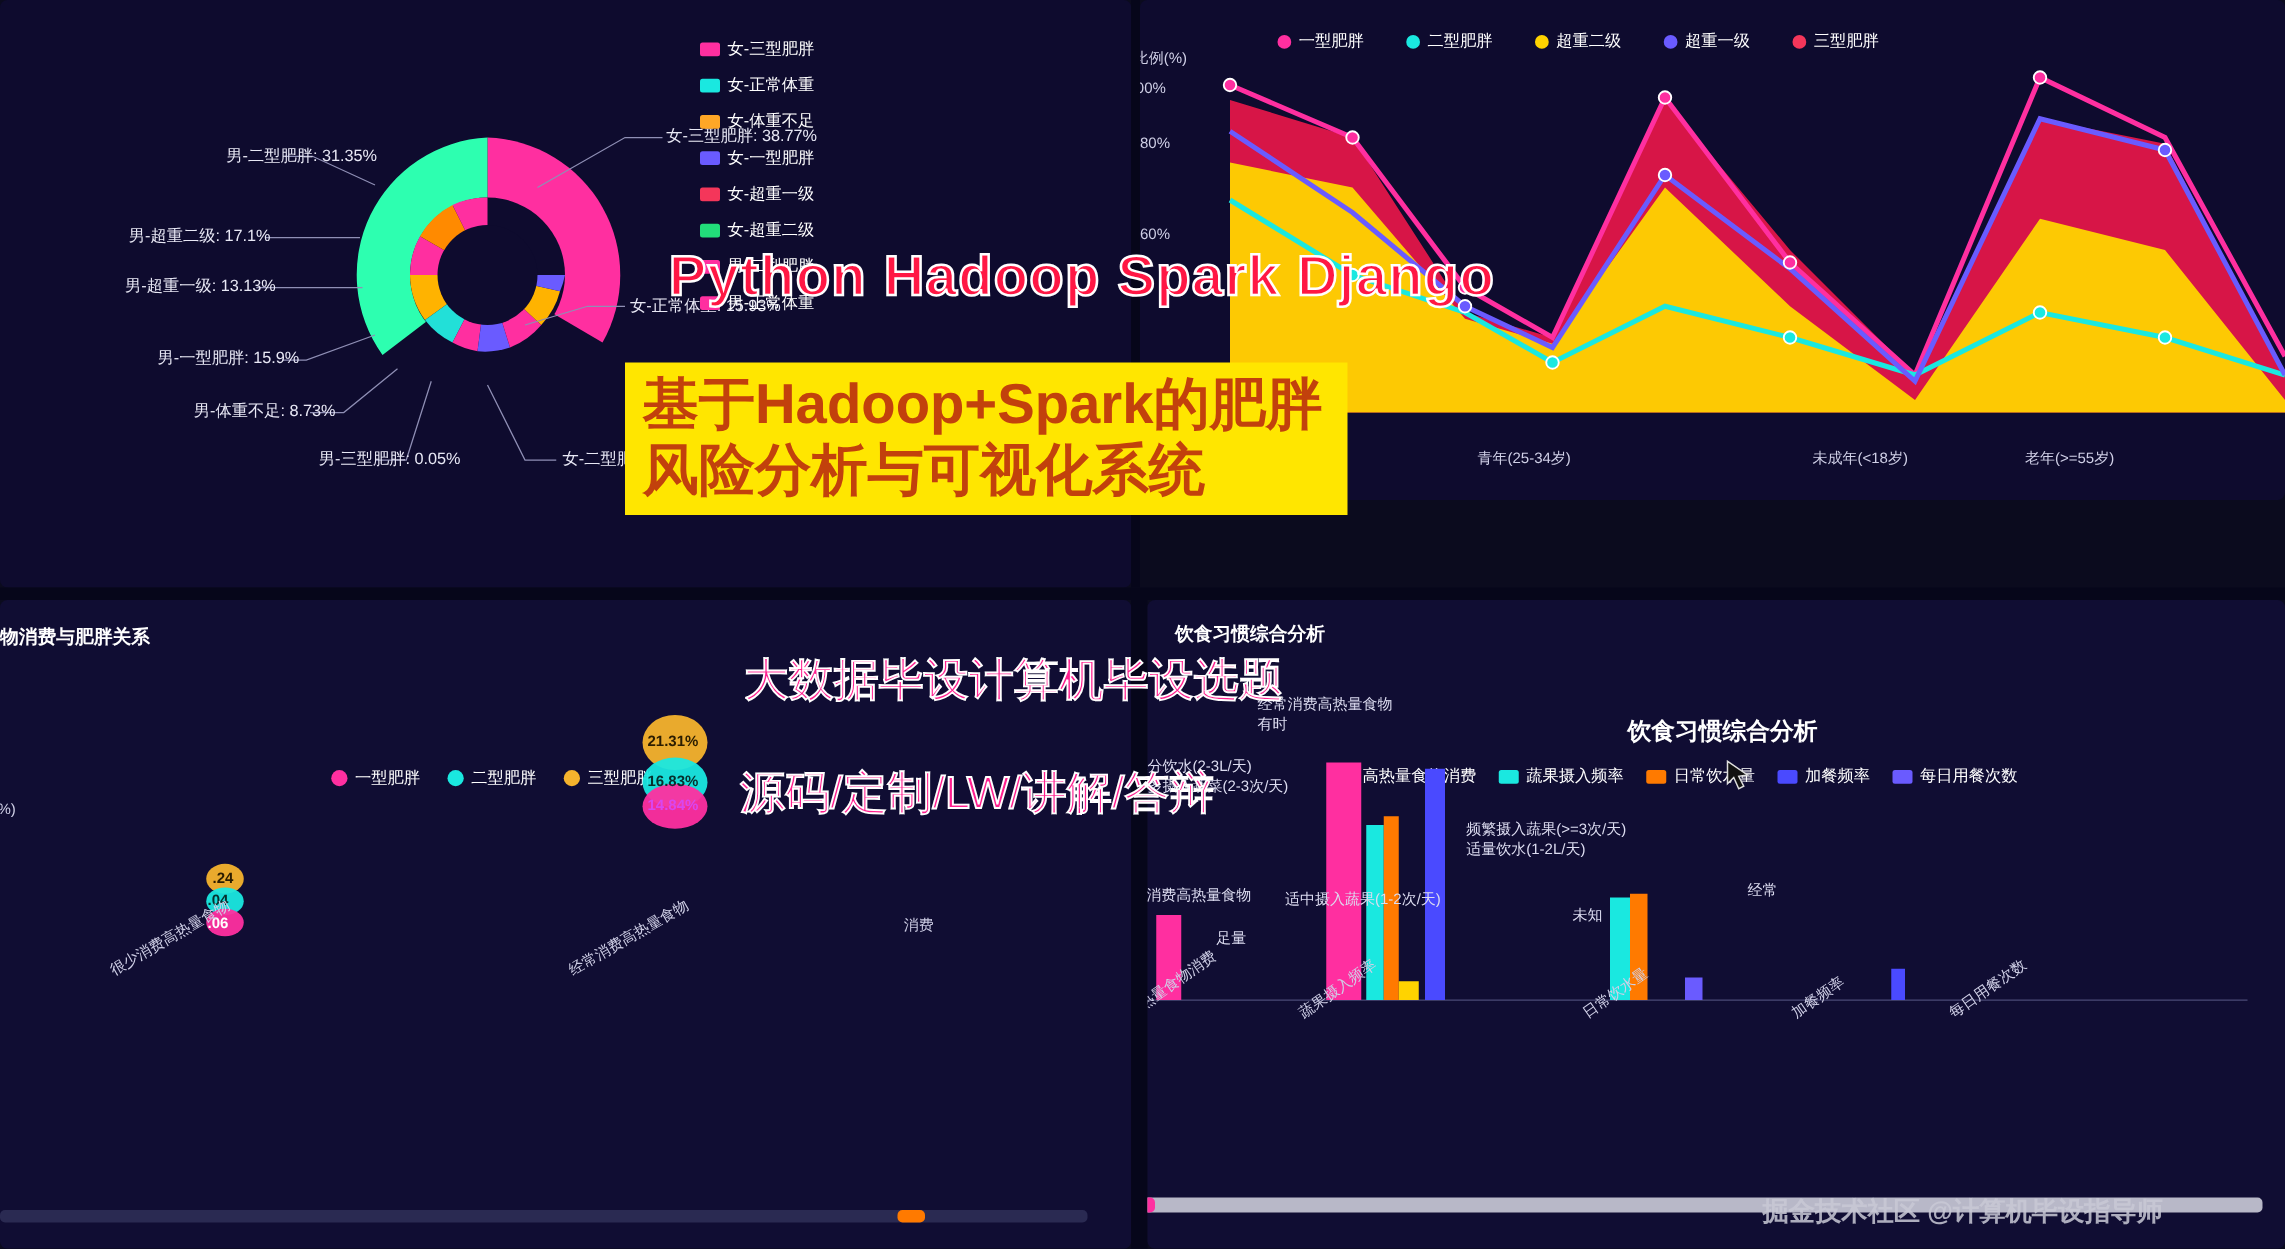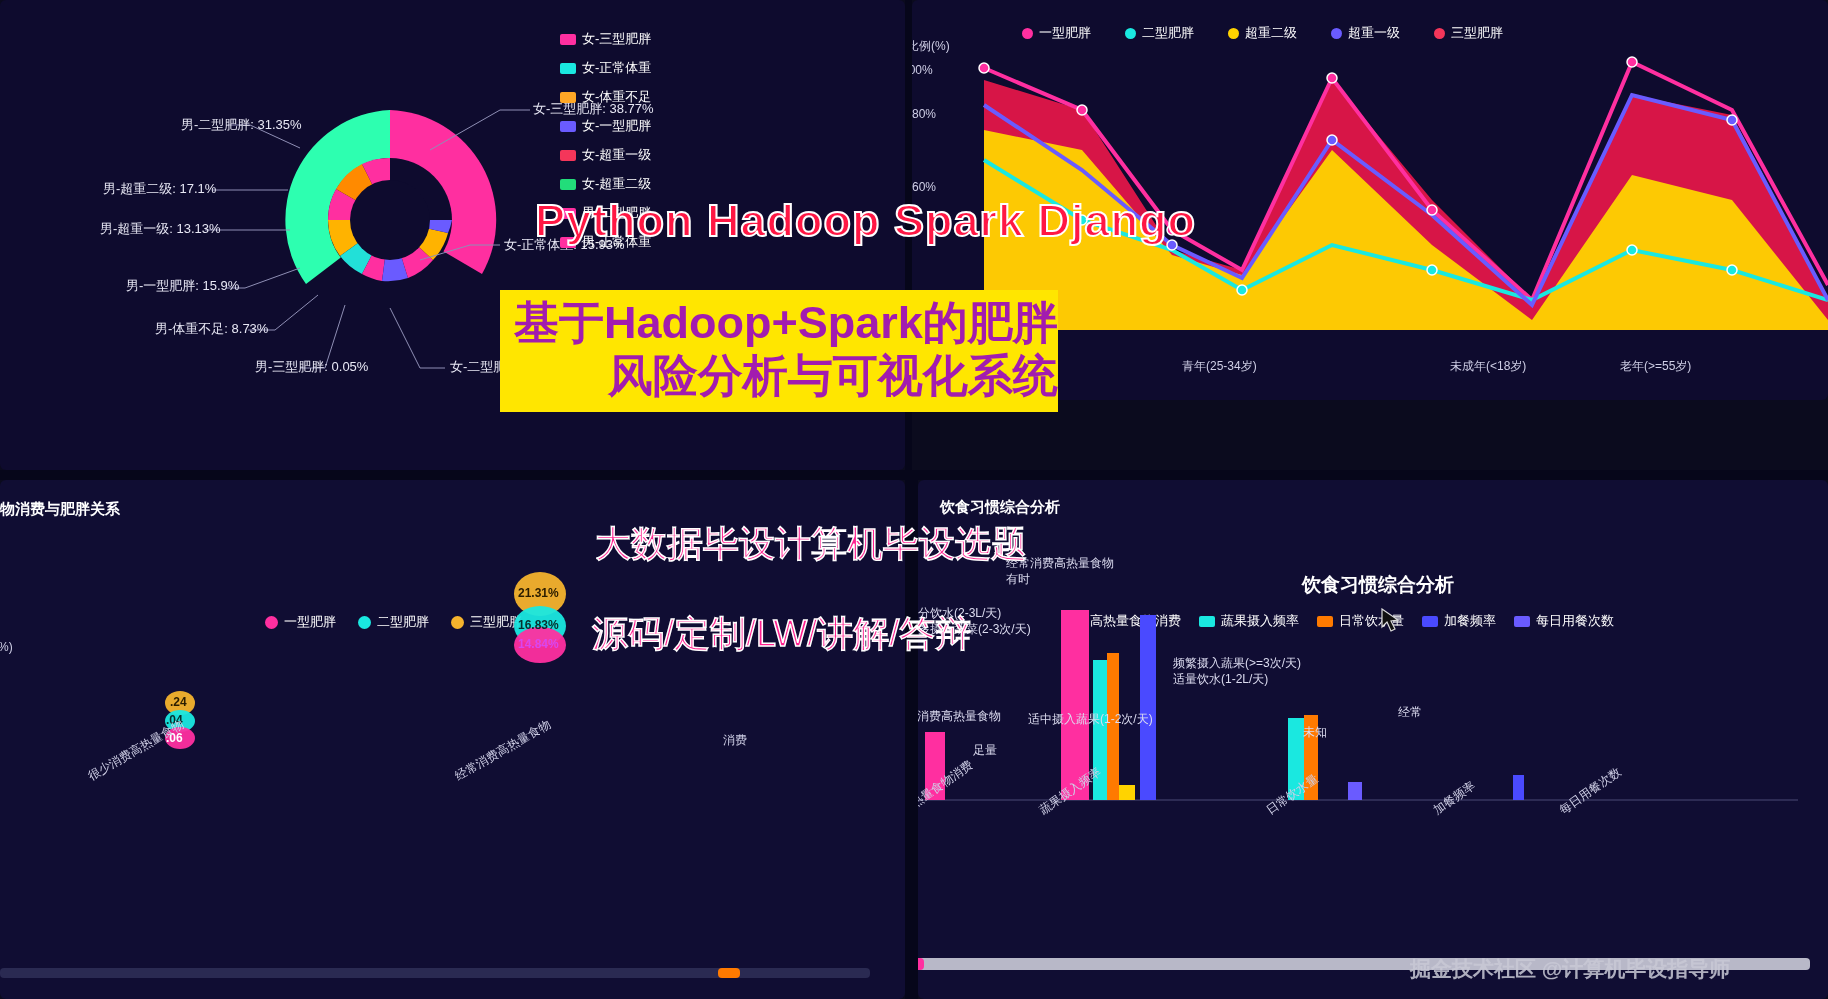--- a/index.html
+++ b/index.html
@@ -8,22 +8,22 @@
   .panel-title{position:absolute;font-size:15px;color:#fff;font-weight:bold;}
   .chart-title{position:absolute;font-size:19px;color:#fff;font-weight:bold;text-align:center;}
   .lbl{position:absolute;font-size:13px;color:#e8e8f5;white-space:nowrap;}
   .lbl-sm{position:absolute;font-size:12px;color:#dcdcf0;white-space:nowrap;}
   .axis-lbl{position:absolute;font-size:12px;color:#cfcfe6;white-space:nowrap;}
   .legend-item{display:flex;align-items:center;gap:6px;font-size:13px;color:#fff;white-space:nowrap;}
   .legend-dot{width:11px;height:11px;border-radius:50%;display:inline-block;}
   .legend-rect{width:16px;height:11px;border-radius:2px;display:inline-block;}
   .overlay-red{position:absolute;font-size:45px;font-weight:bold;color:#ff1744;
      -webkit-text-stroke:2px #ffffff;white-space:nowrap;letter-spacing:1px;}
-  .overlay-yellow{position:absolute;background:#ffe600;color:#a21caf;font-weight:bold;
-     font-size:45px;line-height:1.18;padding:6px 0 10px 14px;white-space:pre;text-align:right;}
+  .overlay-yellow{position:absolute;background:#ffe600;color:#c2410c;font-weight:bold;
+     font-size:45px;line-height:1.18;padding:6px 20px 10px 14px;white-space:pre;text-align:left;}
   .overlay-pink{position:absolute;font-size:36px;font-weight:normal;color:#ff1f8f;
      -webkit-text-stroke:1.5px #ffffff;white-space:nowrap;}
   .watermark{position:absolute;font-size:21px;color:#c9c9d6;opacity:.85;white-space:nowrap;font-weight:bold;}
   .scrollbar{position:absolute;background:#2a2a52;border-radius:4px;}
   .scrollthumb{position:absolute;border-radius:4px;}
   .divider{position:absolute;background:#06061a;}
   svg{display:block;}
 </style>
 </head>
 <body>
@@ -284,21 +284,21 @@
 
   <div class="lbl-sm" style="left:88px;top:75px;white-space:pre;line-height:1.35;">经常消费高热量食物
 有时</div>
   <div class="lbl-sm" style="left:-12px;top:125px;white-space:pre;line-height:1.35;">充分饮水(2-3L/天)
 较多摄入蔬菜(2-3次/天)</div>
   <div class="lbl-sm" style="left:255px;top:175px;white-space:pre;line-height:1.35;">频繁摄入蔬果(&gt;=3次/天)
 适量饮水(1-2L/天)</div>
   <div class="lbl-sm" style="left:-25px;top:228px;">很少消费高热量食物</div>
   <div class="lbl-sm" style="left:110px;top:231px;">适中摄入蔬果(1-2次/天)</div>
   <div class="lbl-sm" style="left:55px;top:262px;">足量</div>
-  <div class="lbl-sm" style="left:340px;top:244px;margin-left:45px;">未知</div>
+  <div class="lbl-sm" style="left:340px;top:244px;">未知</div>
   <div class="lbl-sm" style="left:480px;top:224px;">经常</div>
 
   <div class="axis-lbl" style="left:-20px;top:325px;transform:rotate(-35deg);transform-origin:left top;">高热量食物消费</div>
   <div class="axis-lbl" style="left:118px;top:325px;transform:rotate(-35deg);transform-origin:left top;">蔬果摄入频率</div>
   <div class="axis-lbl" style="left:345px;top:325px;transform:rotate(-35deg);transform-origin:left top;">日常饮水量</div>
   <div class="axis-lbl" style="left:512px;top:325px;transform:rotate(-35deg);transform-origin:left top;">加餐频率</div>
   <div class="axis-lbl" style="left:638px;top:325px;transform:rotate(-35deg);transform-origin:left top;">每日用餐次数</div>
 
   <div class="scrollbar" style="left:-18px;top:478px;width:910px;height:12px;background:#b8b8c8;"></div>
   <div class="scrollthumb" style="left:-18px;top:478px;width:24px;height:12px;background:#ff2fa0;"></div>

